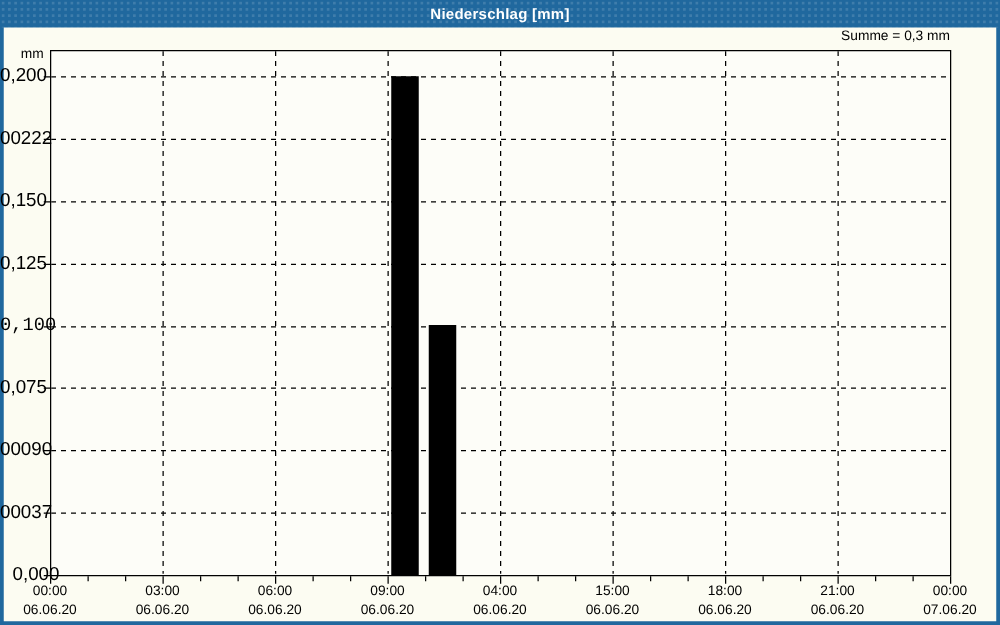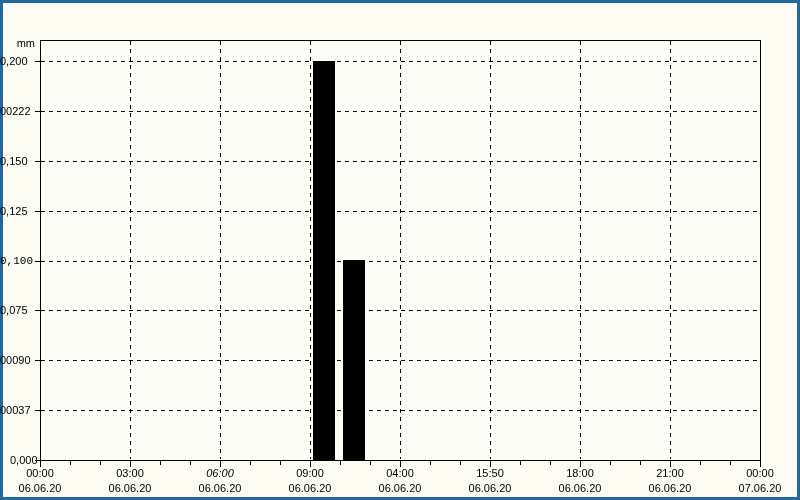--- a/index.html
+++ b/index.html
@@ -29,28 +29,32 @@
   .plot{
     position:absolute;left:40px;top:40px;width:721px;height:421px;
     box-sizing:border-box;border:1px solid #000;background:#FDFDF8;
   }
   .hgrid{position:absolute;height:1px;
     background-image:repeating-linear-gradient(to right,#000 0 4px,transparent 4px 8px);}
   .vgrid{position:absolute;width:1px;
     background-image:repeating-linear-gradient(to bottom,#000 0 4px,transparent 4px 8px);}
   .ytick{position:absolute;height:1px;background:#000;}
   .xtick{position:absolute;width:1px;background:#000;}
-  .ylabel{position:absolute;left:0;width:35px;text-align:left;font-size:11px;color:#000;line-height:14px;}
+  .ylabel{position:absolute;left:0;width:35px;text-align:left;font-size:15px;color:#000;line-height:14px;}
   .xtime,.xdate{position:absolute;text-align:center;font-size:11px;color:#000;line-height:13px;white-space:nowrap;}
   .bar{position:absolute;background:#000;}
 </style>
 </head>
 <body>
 
 <div class="window" id="win">
+  <div class="titlebar">
+    <span class="title-text">Niederschlag [mm]</span>
+  </div>
+  <div class="summe">Summe = 0,3 mm</div>
   <div class="unit">mm</div>
   <div class="plot"></div>
 <div class="ytick" style="left: 35px; top: 460px; width: 5px;"></div>
     <div class="ylabel" style="top: 453px; padding-left: 10px;">0,000</div>
     <div class="hgrid" style="left: 41px; top: 410px; width: 718px;"></div>
     <div class="ytick" style="left: 35px; top: 410px; width: 5px;"></div>
     <div class="ylabel" style="top: 403px;">00037</div>
     <div class="hgrid" style="left: 41px; top: 360px; width: 718px;"></div>
     <div class="ytick" style="left: 35px; top: 360px; width: 5px;"></div>
     <div class="ylabel" style="top: 353px;">00090</div>
@@ -101,27 +105,27 @@
     <div class="xtick" style="left: 610px; top: 461px; height: 4px;"></div>
     <div class="xtick" style="left: 640px; top: 461px; height: 4px;"></div>
     <div class="xtick" style="left: 670px; top: 461px; height: 6px;"></div>
     <div class="xtick" style="left: 700px; top: 461px; height: 4px;"></div>
     <div class="xtick" style="left: 730px; top: 461px; height: 4px;"></div>
     <div class="xtick" style="left: 760px; top: 461px; height: 6px;"></div>
     <div class="xtime" style="left: 10px; top: 467px; width: 60px;">00:00</div>
     <div class="xdate" style="left: 5px; top: 482px; width: 70px;">06.06.20</div>
     <div class="xtime" style="left: 100px; top: 467px; width: 60px;">03:00</div>
     <div class="xdate" style="left: 95px; top: 482px; width: 70px;">06.06.20</div>
-    <div class="xtime" style="left: 190px; top: 467px; width: 60px; font-style: italic;">06:00</div>
+    <div class="xtime" style="left: 190px; top: 467px; width: 60px;">06:00</div>
     <div class="xdate" style="left: 185px; top: 482px; width: 70px;">06.06.20</div>
     <div class="xtime" style="left: 280px; top: 467px; width: 60px;">09:00</div>
     <div class="xdate" style="left: 275px; top: 482px; width: 70px;">06.06.20</div>
     <div class="xtime" style="left: 370px; top: 467px; width: 60px;">04:00</div>
     <div class="xdate" style="left: 365px; top: 482px; width: 70px;">06.06.20</div>
-    <div class="xtime" style="left: 460px; top: 467px; width: 60px;">15:50</div>
+    <div class="xtime" style="left: 460px; top: 467px; width: 60px;">15:00</div>
     <div class="xdate" style="left: 455px; top: 482px; width: 70px;">06.06.20</div>
     <div class="xtime" style="left: 550px; top: 467px; width: 60px;">18:00</div>
     <div class="xdate" style="left: 545px; top: 482px; width: 70px;">06.06.20</div>
     <div class="xtime" style="left: 640px; top: 467px; width: 60px;">21:00</div>
     <div class="xdate" style="left: 635px; top: 482px; width: 70px;">06.06.20</div>
     <div class="xtime" style="left: 730px; top: 467px; width: 60px;">00:00</div>
     <div class="xdate" style="left: 725px; top: 482px; width: 70px;">07.06.20</div>
     <div class="bar" title="09:00-10:00 : 0.2 mm" style="left: 313px; top: 61px; width: 22px; height: 399px;"></div>
     <div class="bar" title="10:00-11:00 : 0.1 mm" style="left: 343px; top: 260px; width: 22px; height: 200px;"></div>
   </div>

